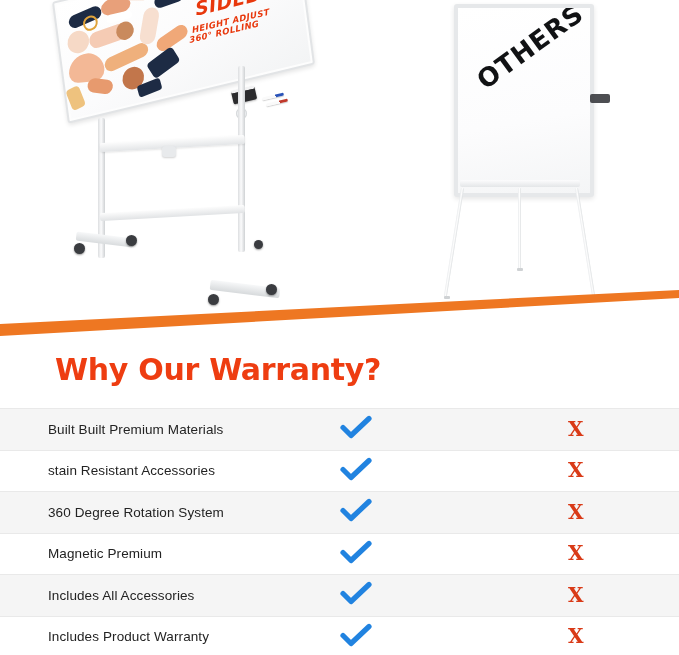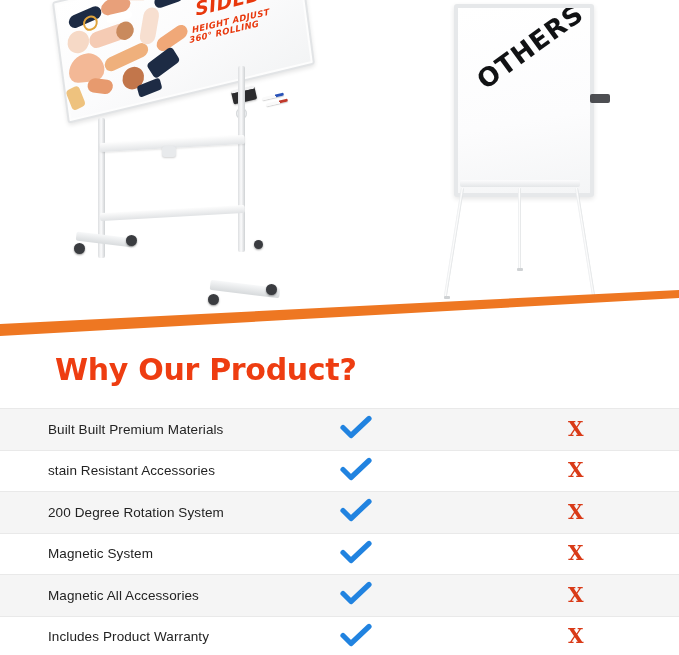--- a/index.html
+++ b/index.html
@@ -292,54 +292,54 @@
     <div class="rb-tip rb-tip-c"></div>
   </div>
 </div>
 
 <div class="divider">
   <svg width="679" height="54" viewBox="0 0 679 54">
     <polygon id="divider-poly" points="0,38 679,4 679,12 0,50" fill="#ee7722"></polygon>
   </svg>
 </div>
 
-<div class="section-title" style="color: rgb(238, 61, 17);">Why Our Product?</div>
+<div class="section-title" style="color: rgb(238, 61, 17);">Why Our Warranty?</div>
 
 <table class="compare-table">
   <tbody id="compare-body">
       <tr class="shaded">
         <td class="feature">Built Built Premium Materials</td>
         <td class="ours"><span class="tick"><svg width="32" height="24" viewBox="0 0 32 24">
               <path d="M3 12.5 L11 20.5 L29 3.5" fill="none" stroke="#2183e0" stroke-width="5.2" stroke-linecap="round" stroke-linejoin="round"></path>
             </svg></span></td>
         <td class="other"><span class="cross" style="color: rgb(217, 58, 23);">X</span></td>
       </tr>
       <tr class="plain">
         <td class="feature">stain Resistant Accessories</td>
         <td class="ours"><span class="tick"><svg width="32" height="24" viewBox="0 0 32 24">
               <path d="M3 12.5 L11 20.5 L29 3.5" fill="none" stroke="#2183e0" stroke-width="5.2" stroke-linecap="round" stroke-linejoin="round"></path>
             </svg></span></td>
         <td class="other"><span class="cross" style="color: rgb(217, 58, 23);">X</span></td>
       </tr>
       <tr class="shaded">
-        <td class="feature">200 Degree Rotation System</td>
+        <td class="feature">360 Degree Rotation System</td>
         <td class="ours"><span class="tick"><svg width="32" height="24" viewBox="0 0 32 24">
               <path d="M3 12.5 L11 20.5 L29 3.5" fill="none" stroke="#2183e0" stroke-width="5.2" stroke-linecap="round" stroke-linejoin="round"></path>
             </svg></span></td>
         <td class="other"><span class="cross" style="color: rgb(217, 58, 23);">X</span></td>
       </tr>
       <tr class="plain">
-        <td class="feature">Magnetic System</td>
+        <td class="feature">Magnetic Premium</td>
         <td class="ours"><span class="tick"><svg width="32" height="24" viewBox="0 0 32 24">
               <path d="M3 12.5 L11 20.5 L29 3.5" fill="none" stroke="#2183e0" stroke-width="5.2" stroke-linecap="round" stroke-linejoin="round"></path>
             </svg></span></td>
         <td class="other"><span class="cross" style="color: rgb(217, 58, 23);">X</span></td>
       </tr>
       <tr class="shaded">
-        <td class="feature">Magnetic All Accessories</td>
+        <td class="feature">Includes All Accessories</td>
         <td class="ours"><span class="tick"><svg width="32" height="24" viewBox="0 0 32 24">
               <path d="M3 12.5 L11 20.5 L29 3.5" fill="none" stroke="#2183e0" stroke-width="5.2" stroke-linecap="round" stroke-linejoin="round"></path>
             </svg></span></td>
         <td class="other"><span class="cross" style="color: rgb(217, 58, 23);">X</span></td>
       </tr>
       <tr class="plain">
         <td class="feature">Includes Product Warranty</td>
         <td class="ours"><span class="tick"><svg width="32" height="24" viewBox="0 0 32 24">
               <path d="M3 12.5 L11 20.5 L29 3.5" fill="none" stroke="#2183e0" stroke-width="5.2" stroke-linecap="round" stroke-linejoin="round"></path>
             </svg></span></td>

